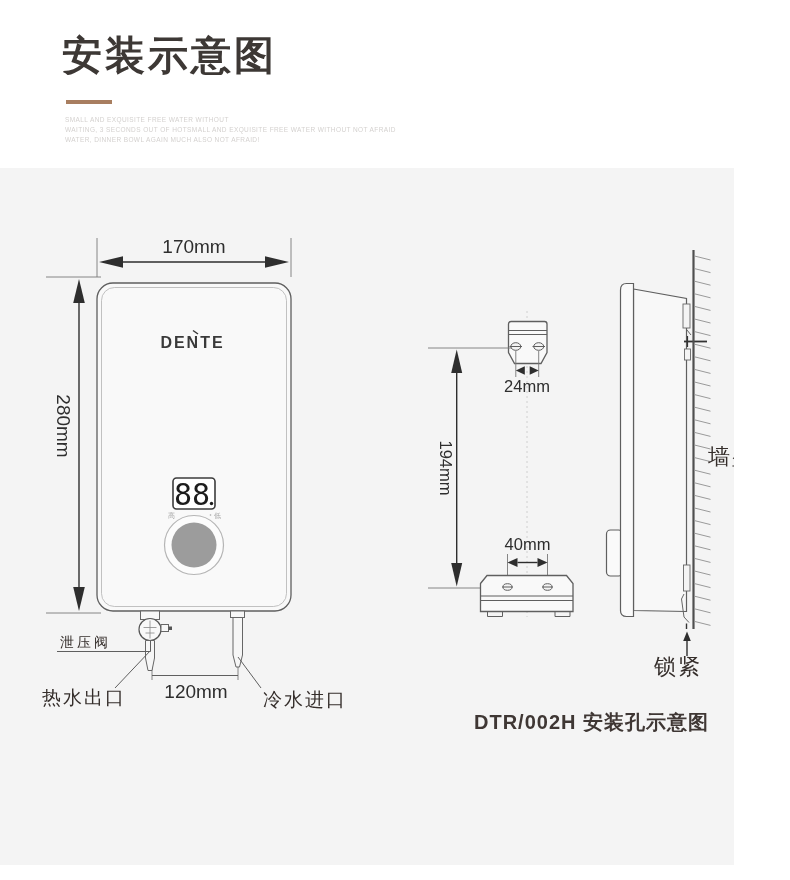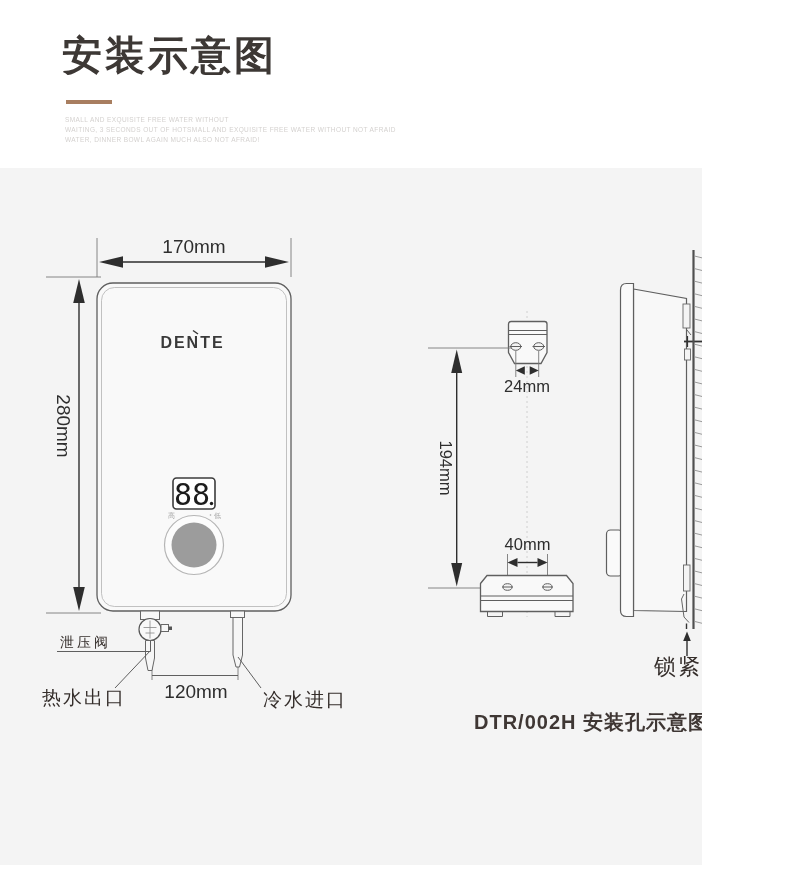--- a/index.html
+++ b/index.html
@@ -1,17 +1,17 @@
 <!DOCTYPE html>
 <html><head>
 <meta charset="utf-8">
 <style>
   html,body{margin:0;padding:0;background:#ffffff;}
   #page{position:relative;width:702px;height:880px;background:#ffffff;overflow:hidden;
-        font-family:"Liberation Sans","DejaVu Sans",sans-serif;}
+        font-family:"Liberation Sans","DejaVu Sans",sans-serif;padding-left:32px;}
   
   #title{position:absolute;left:62px;top:28px;font-size:40px;font-weight:700;
          color:#3d3835;letter-spacing:3px;}
   #accent-bar{position:absolute;left:66px;top:100px;width:46px;height:4px;background:#a87e60;}
   #subtitle{position:absolute;left:65px;top:115px;font-size:6.5px;line-height:10px;
             color:#d4d1cf;letter-spacing:.4px;}
   
   svg{position:absolute;left:0;top:0;}
   svg text{font-family:"Liberation Sans","DejaVu Sans",sans-serif;}
   .ol{fill:#f9f9f9;stroke:#5f5f5f;stroke-width:1.3;}

